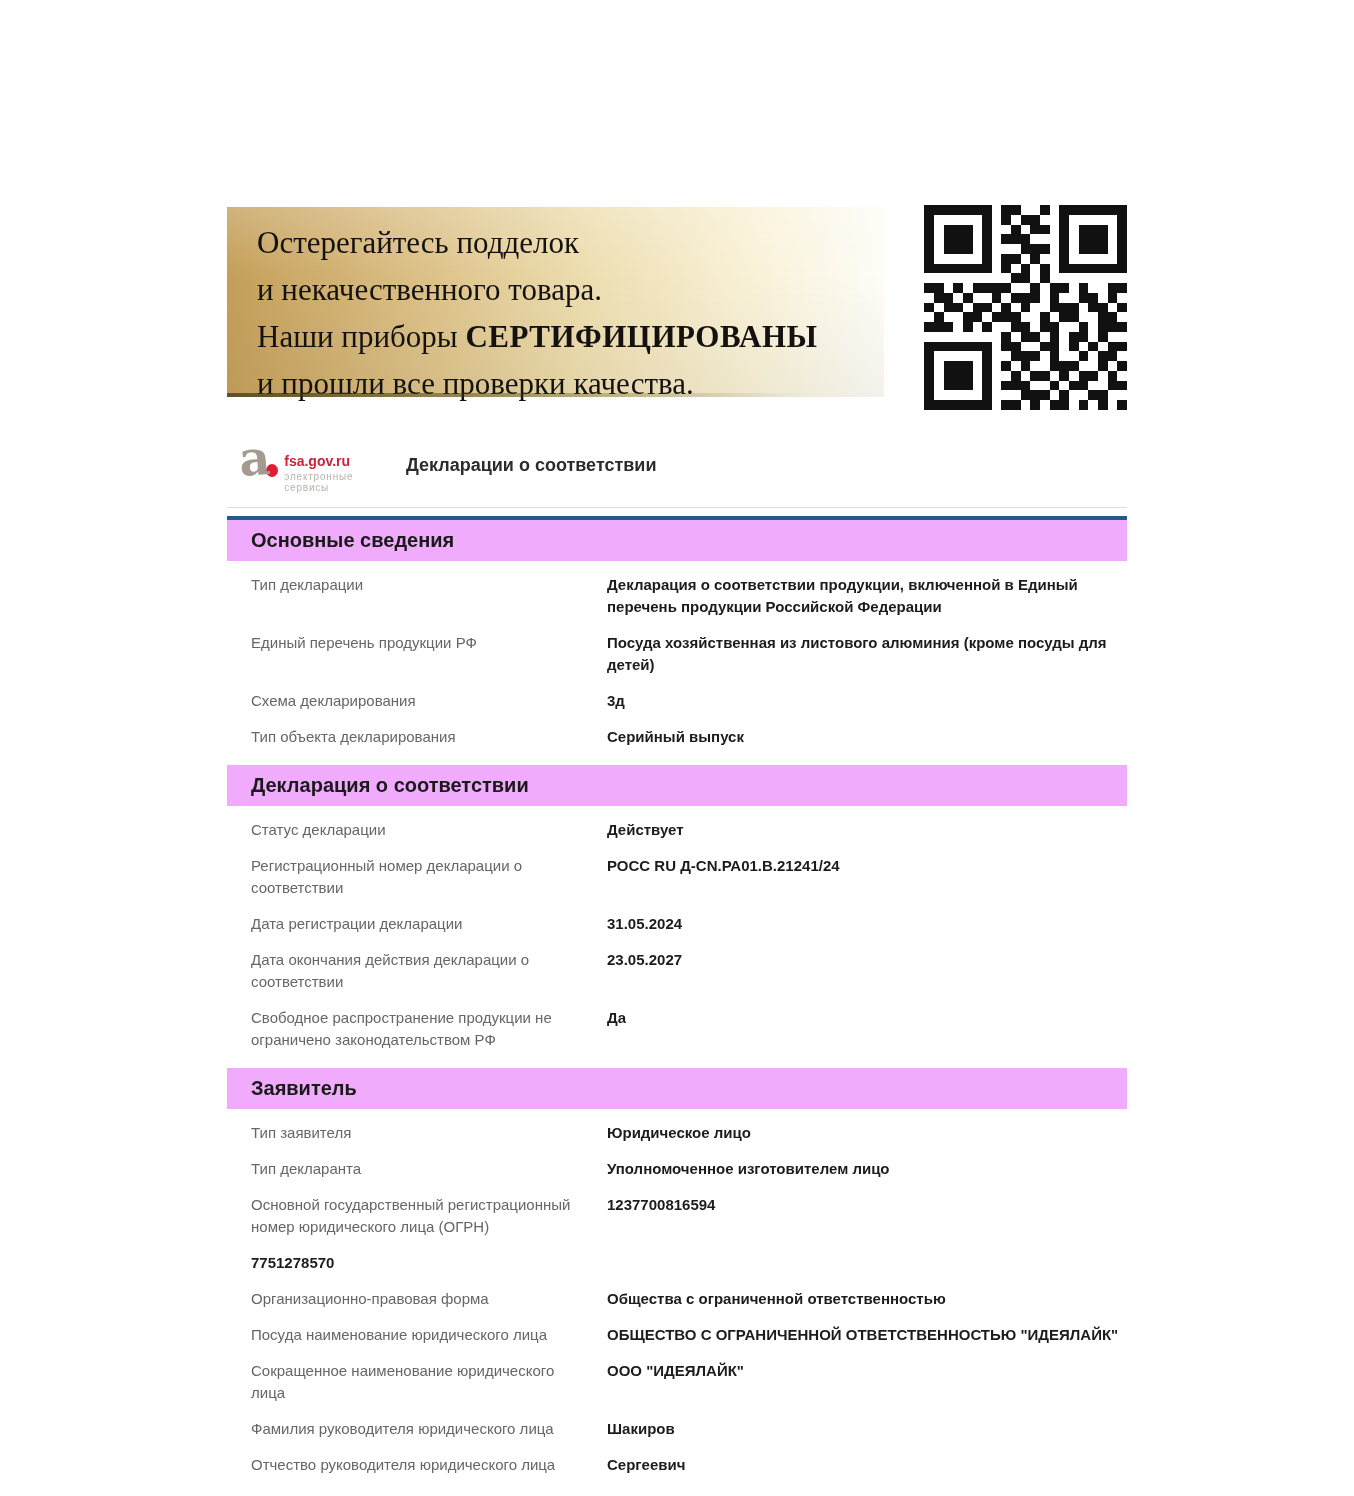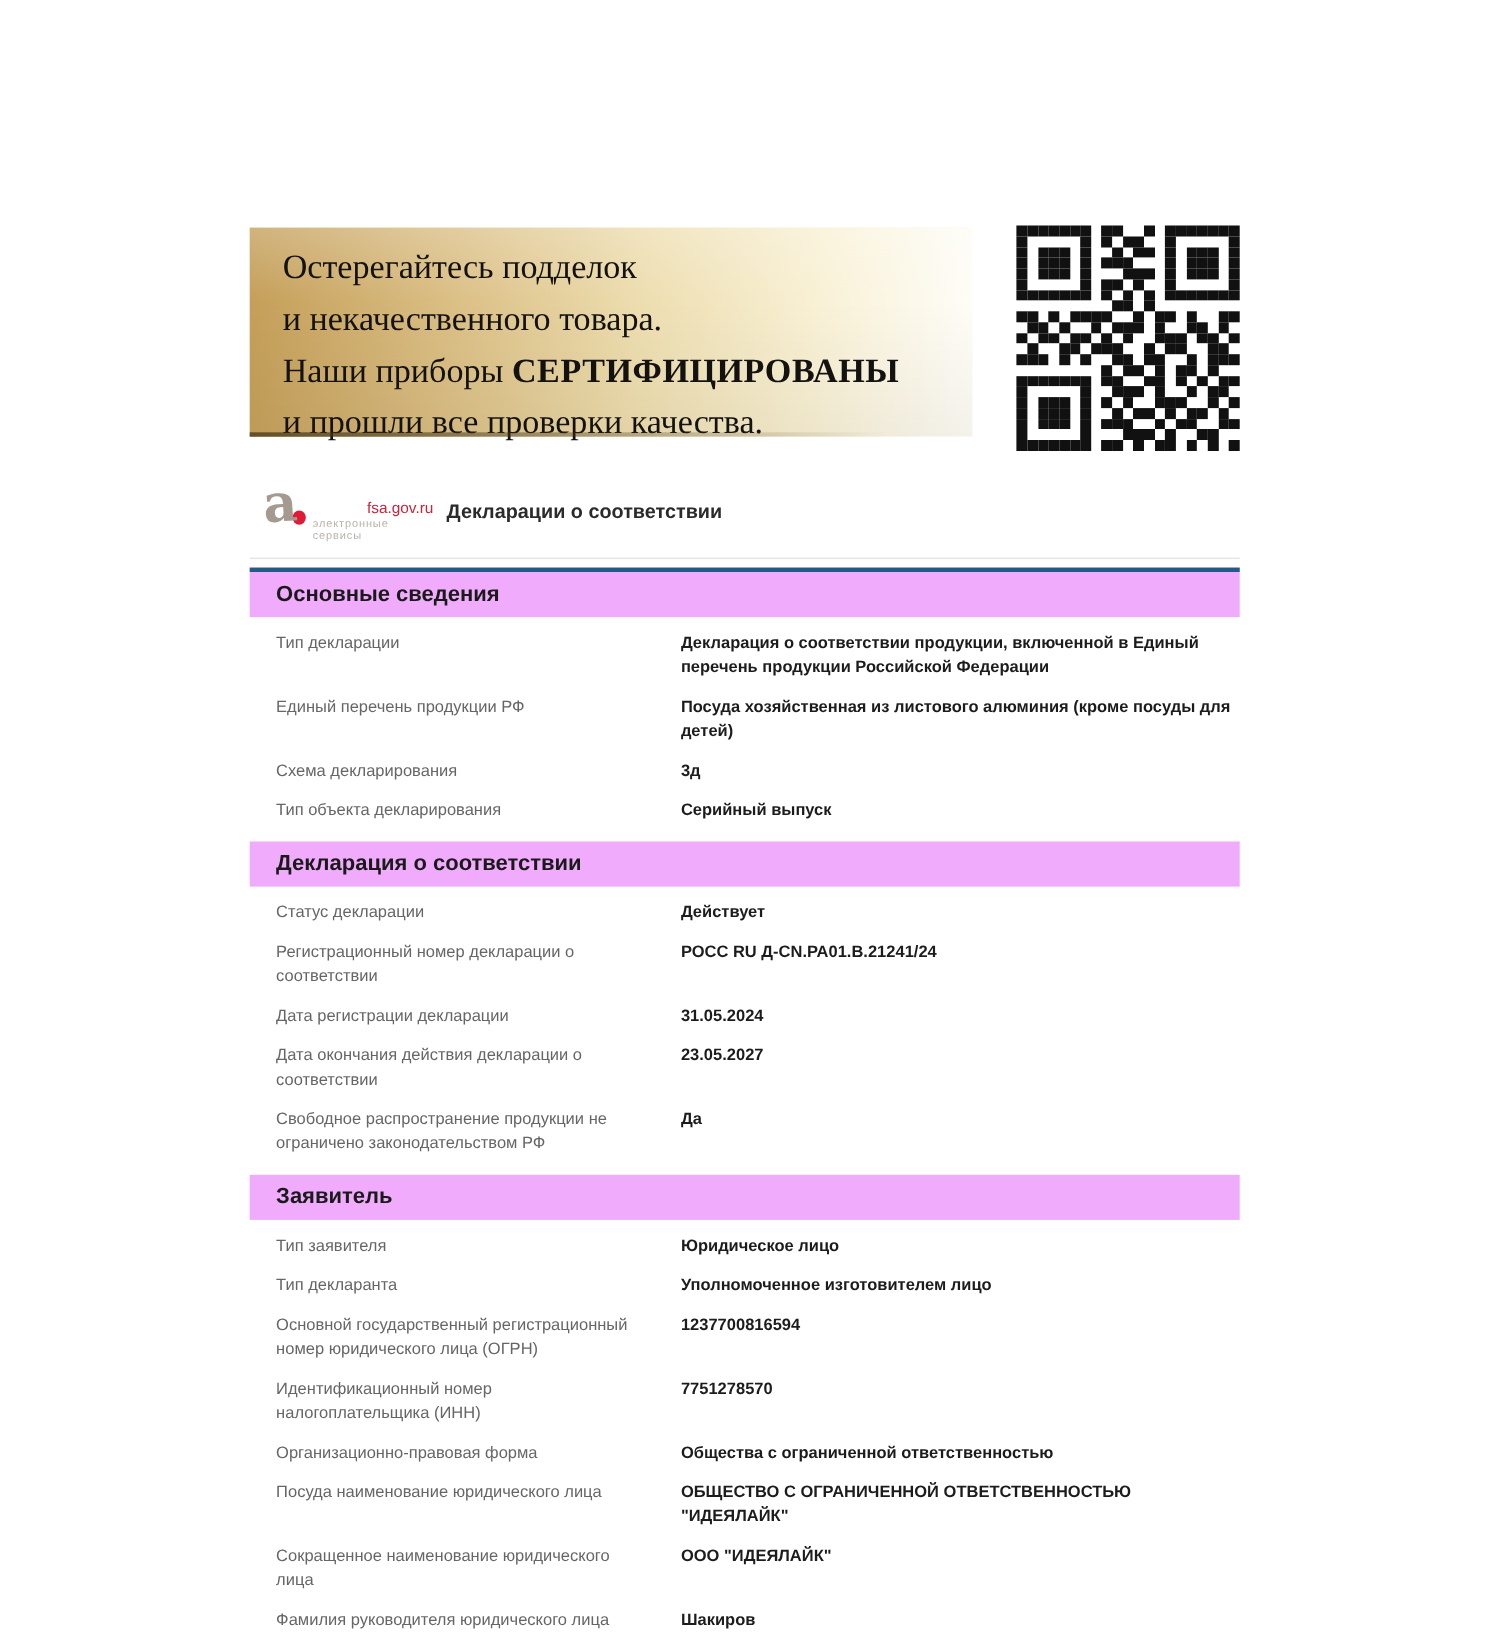--- a/index.html
+++ b/index.html
@@ -85,24 +85,23 @@
   .logo-dot {
     width: 13px; height: 13px;
     border-radius: 50%;
     background: #e01b35;
     display: inline-block;
     margin: 26px 6px 0 -4px;
   }
   .logo-textcol { padding-top: 16px; }
   .logo-domain {
     color: #c9243c;
-    font-weight: normal;
+    font-weight: bold;
     font-size: 14px;
     line-height: 14px;
-    text-align: right;
   }
   .logo-sub {
     color: #b9b2aa;
     font-size: 10px;
     letter-spacing: 0.8px;
     margin-top: 3px;
   }
   .page-title {
     font-size: 18px;
     font-weight: bold;
@@ -118,21 +117,21 @@
     font-size: 20px;
     font-weight: bold;
     color: #1a1a1a;
     margin-top: 8px;
   }
   .section:first-of-type .section-band { border-top: 4px solid #265a86; }
   .rows { padding: 6px 0 2px 0; }
   .row {
     display: grid;
     grid-template-columns: 356px 1fr;
-    column-gap: 12px;
+    column-gap: 0;
     padding: 7px 8px 7px 24px;
     align-items: start;
   }
   .row .label {
     color: #666666;
     font-size: 15px;
     line-height: 22px;
     padding-right: 26px;
   }
   .row .value {
@@ -679,21 +678,20 @@
     <div class="label">Тип декларанта</div>
     <div class="value">Уполномоченное изготовителем лицо</div>
   </div>
 
   <div class="row">
     <div class="label">Основной государственный регистрационный номер юридического лица (ОГРН)</div>
     <div class="value">1237700816594</div>
   </div>
 
   <div class="row">
-    <div class="label">Идентификационный номер налогоплательщика (ИНН)</div>
     <div class="value">7751278570</div>
   </div>
 
   <div class="row">
     <div class="label">Организационно-правовая форма</div>
     <div class="value">Общества с ограниченной ответственностью</div>
   </div>
 
   <div class="row">
     <div class="label">Посуда наименование юридического лица</div>

